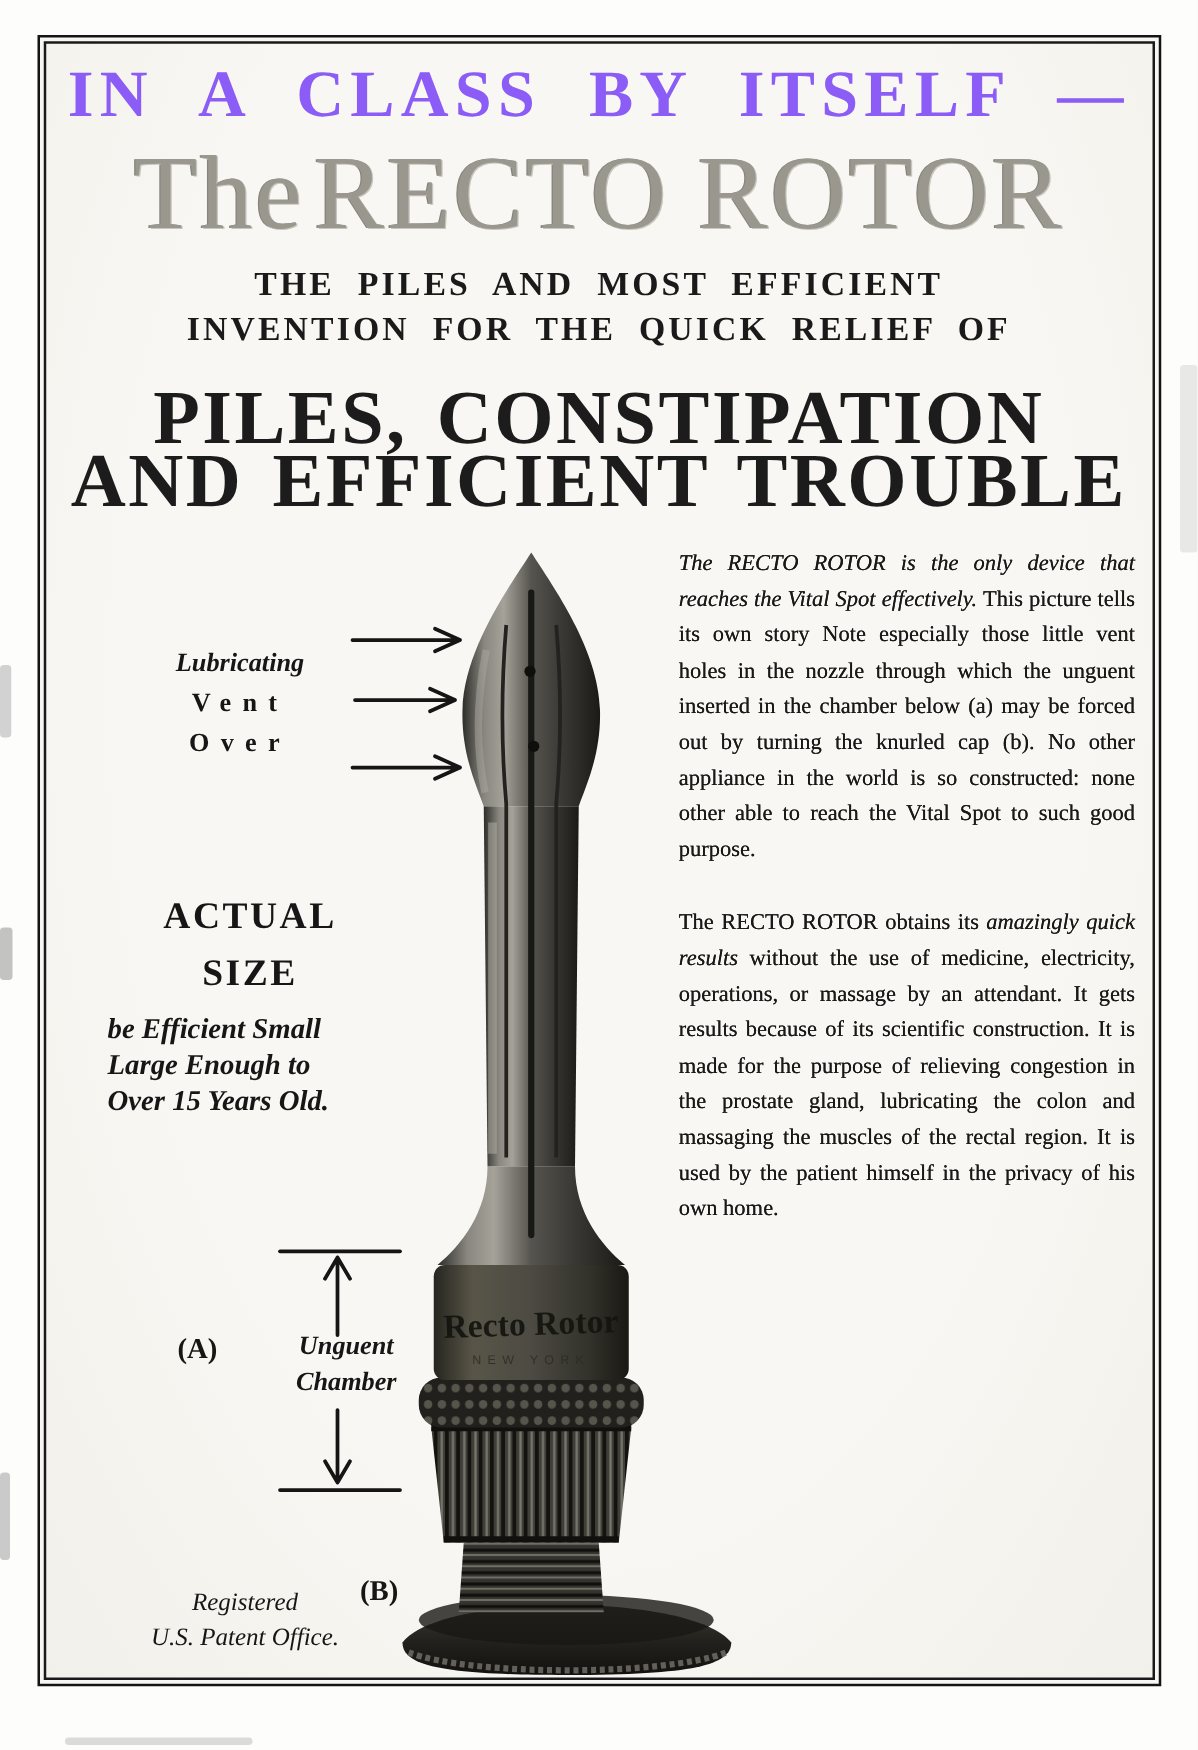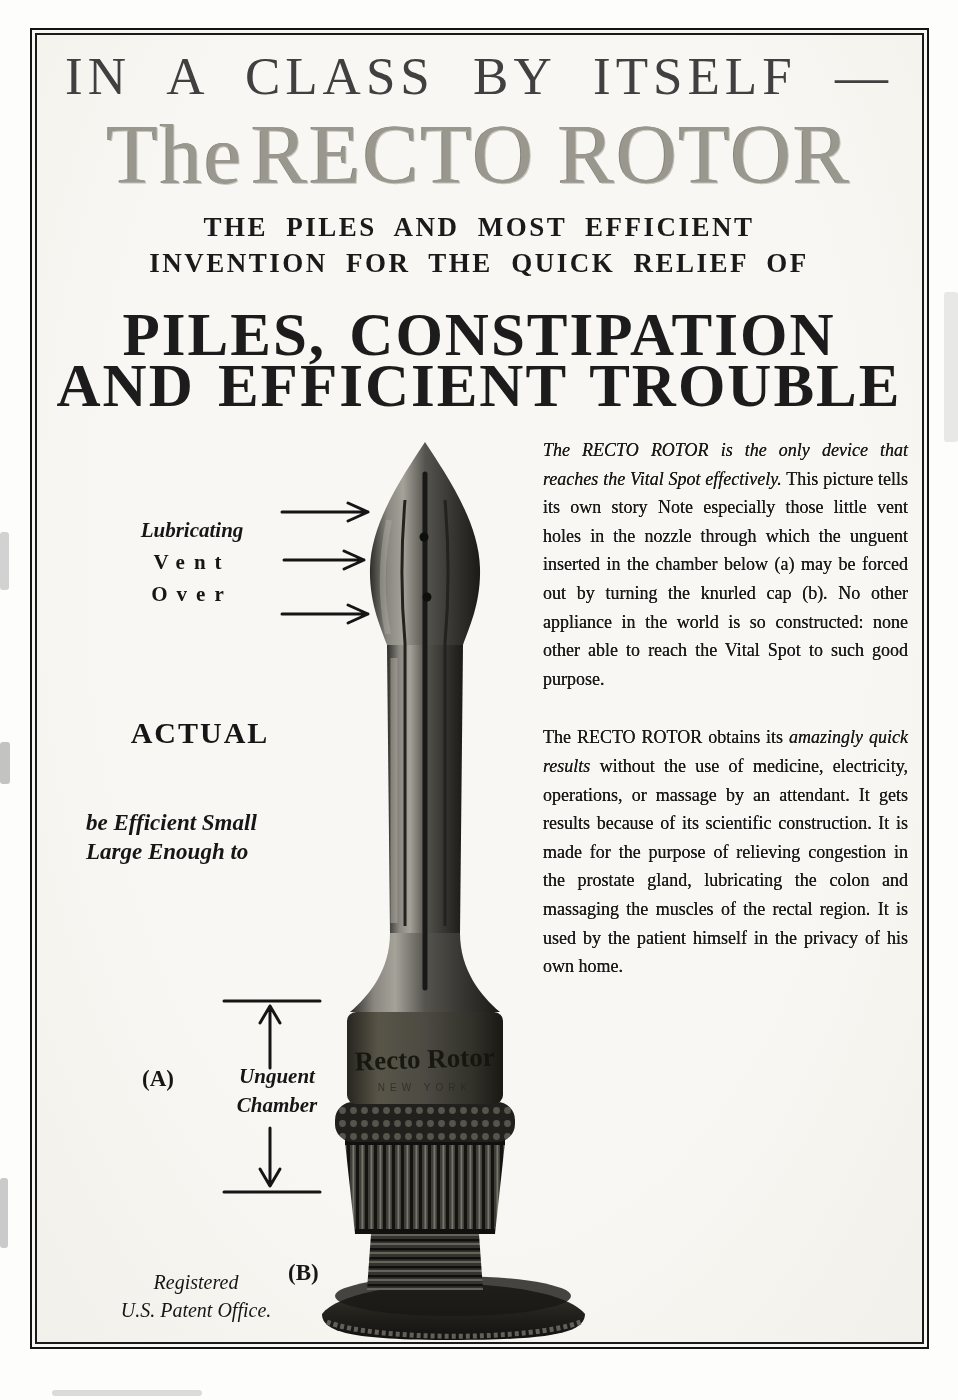--- a/index.html
+++ b/index.html
@@ -16,22 +16,22 @@
   }
   .frame-inner{
     position:absolute;inset:3px;border:2px solid #1a1a1a;
     background:
       radial-gradient(ellipse at 50% 40%, #f8f7f3 60%, #f1f0ea 100%);
   }
   .abs{position:absolute;}
   
   .headline{
     left:40px;top:46px;width:878px;text-align:center;
-    font-size:53px;font-weight:normal;letter-spacing:5px;word-spacing:20px;
-    color:#404040;white-space:nowrap;
+    font-size:53px;font-weight:bold;letter-spacing:5px;word-spacing:20px;
+    color:#8b5cf6;white-space:nowrap;
   }
   .brand{
     left:40px;top:106px;width:878px;text-align:center;
     font-size:84px;color:#9a978f;letter-spacing:2px;white-space:nowrap;
     text-shadow:1px 1px 0 #c8c5bd, -1px 0 0 #87847c;
   }
   .brand .brand-name{margin-left:8px;}
   .subtitle{
     left:40px;top:212px;width:878px;text-align:center;
     font-size:27px;font-weight:bold;letter-spacing:2.5px;word-spacing:9px;
@@ -108,25 +108,27 @@
 <svg class="abs" style="left:278px;top:498px;" width="100" height="130" viewBox="0 0 100 130">
   <g stroke="#151515" stroke-width="3" fill="none" stroke-linecap="round">
     <path d="M4,14 H88 M90,14 l-20,-9 M90,14 l-20,9"></path>
     <path d="M6,62 H84 M86,62 l-20,-9 M86,62 l-20,9"></path>
     <path d="M4,116 H88 M90,116 l-20,-9 M90,116 l-20,9"></path>
   </g>
 </svg>
 
 <div class="abs actual">
   <div>ACTUAL</div>
+  <div>SIZE</div>
 </div>
 
 <div class="abs size-note">
   <div>be Efficient Small</div>
   <div>Large Enough to</div>
+  <div>Over 15 Years Old.</div>
 </div>
 
 <svg class="abs" style="left:218px;top:996px;" width="110" height="202" viewBox="0 0 110 202">
   <g stroke="#151515" stroke-width="3" fill="none" stroke-linecap="round">
     <path d="M6,5 H102"></path>
     <path d="M52,12 V72 M52,10 l-10,17 M52,10 l10,17"></path>
     <path d="M52,132 V188 M52,190 l-10,-17 M52,190 l10,-17"></path>
     <path d="M6,196 H102"></path>
   </g>
 </svg>

